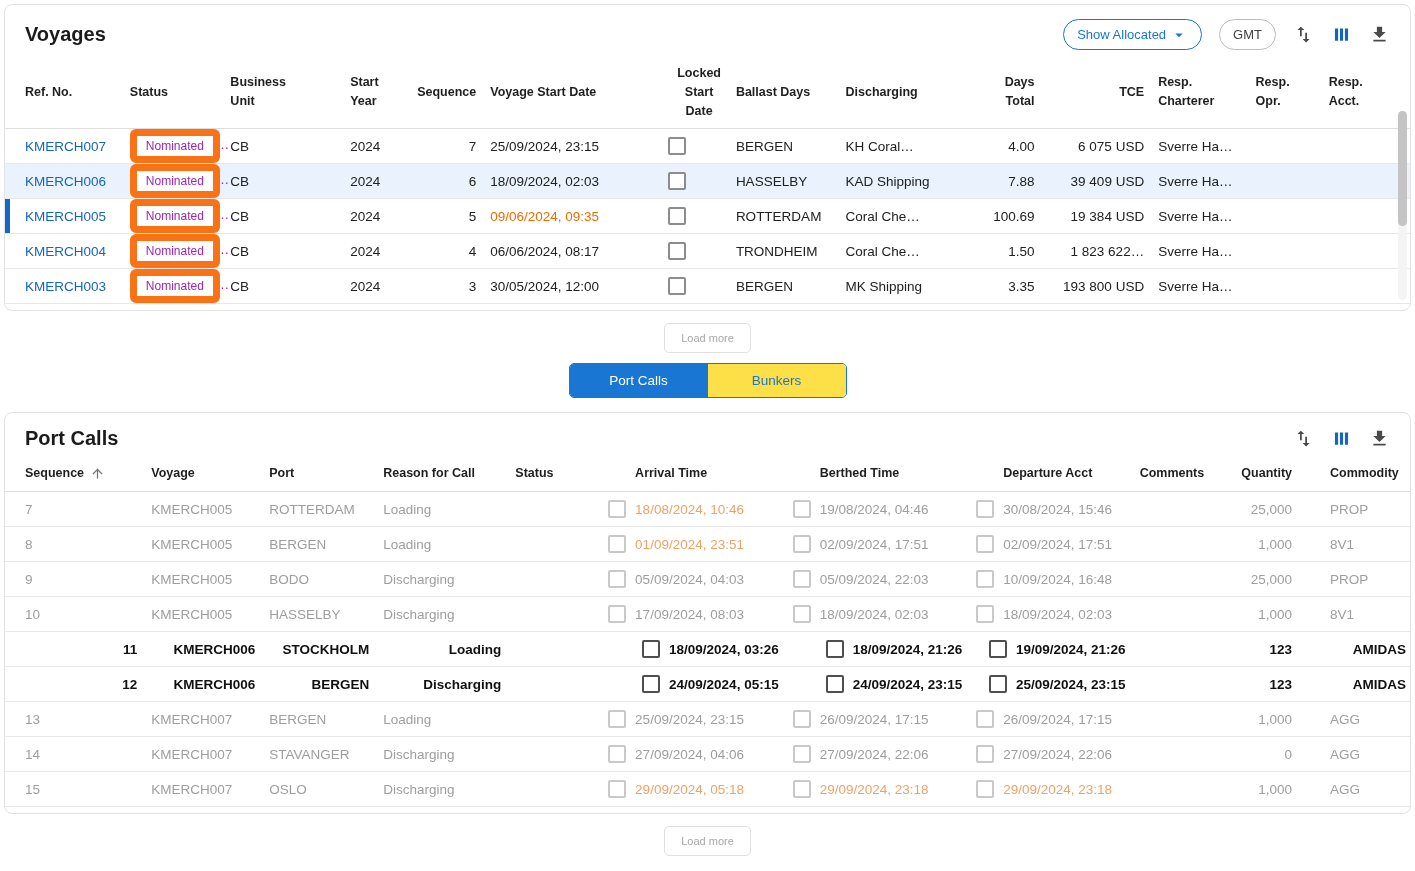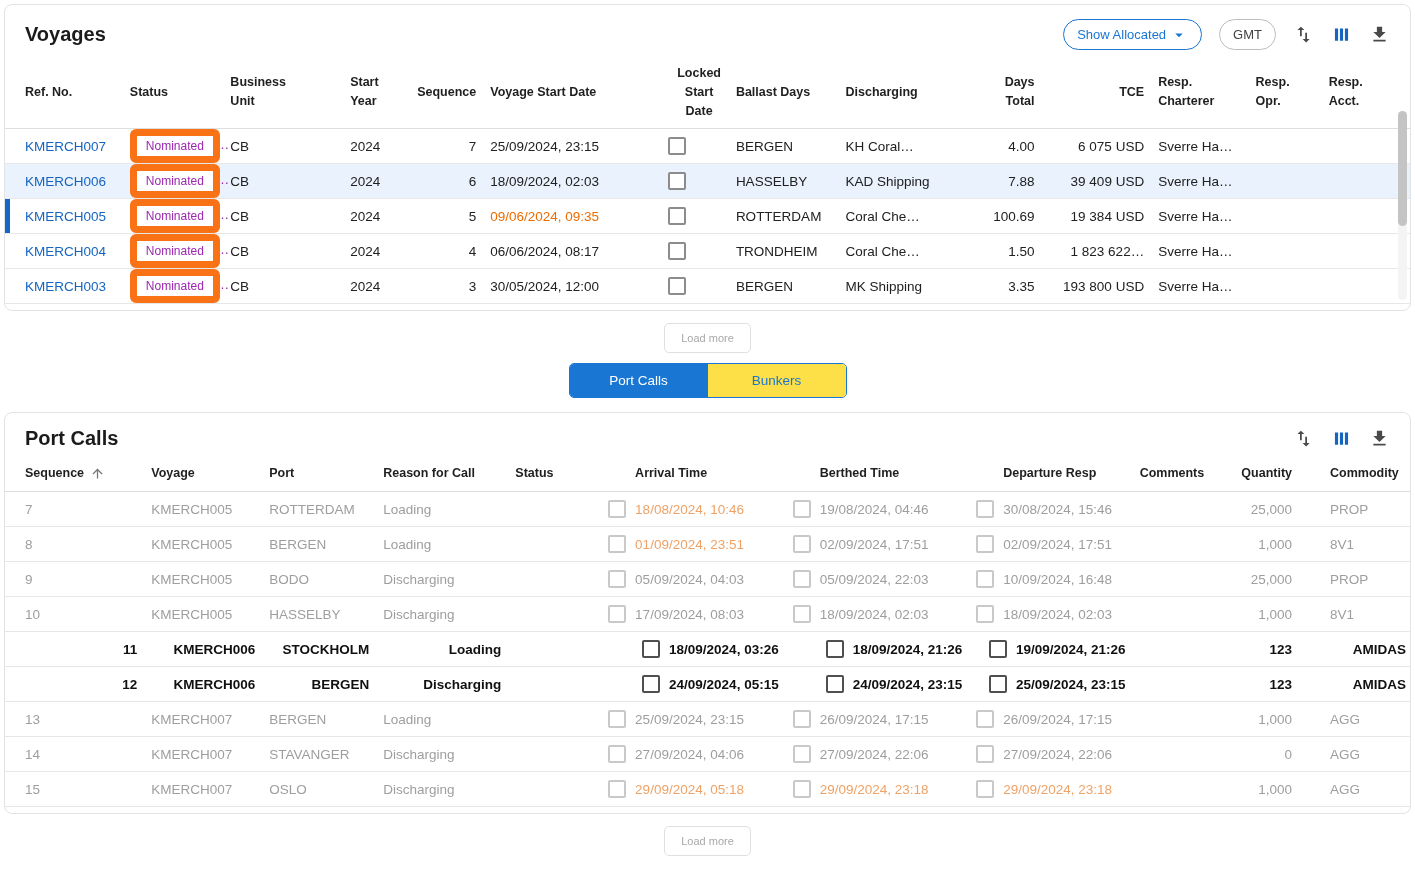--- a/index.html
+++ b/index.html
@@ -272,21 +272,21 @@
             <span>Sequence</span><svg class="sort-arrow" width="15" height="15" viewBox="0 0 24 24" fill="currentColor">
                 <path d="M4 12l1.41 1.41L11 7.83V20h2V7.83l5.58 5.58L20 12l-8-8-8 8z"></path>
               </svg>
           </th>
           <th><span>Voyage</span></th>
           <th><span>Port</span></th>
           <th><span>Reason for Call</span></th>
           <th><span>Status</span></th>
           <th class="indent"><span>Arrival Time</span></th>
           <th class="indent"><span>Berthed Time</span></th>
-          <th class="indent"><span>Departure Resp</span></th>
+          <th class="indent"><span>Departure Acct</span></th>
           <th><span>Comments</span></th>
           <th class="r"><span>Quantity</span></th>
           <th class="col-commodity"><span>Commodity</span></th>
         </tr>
       </thead>
       <tbody>
           <tr class="muted">
     <td>7</td>
     <td>KMERCH005</td>
     <td>ROTTERDAM</td>

